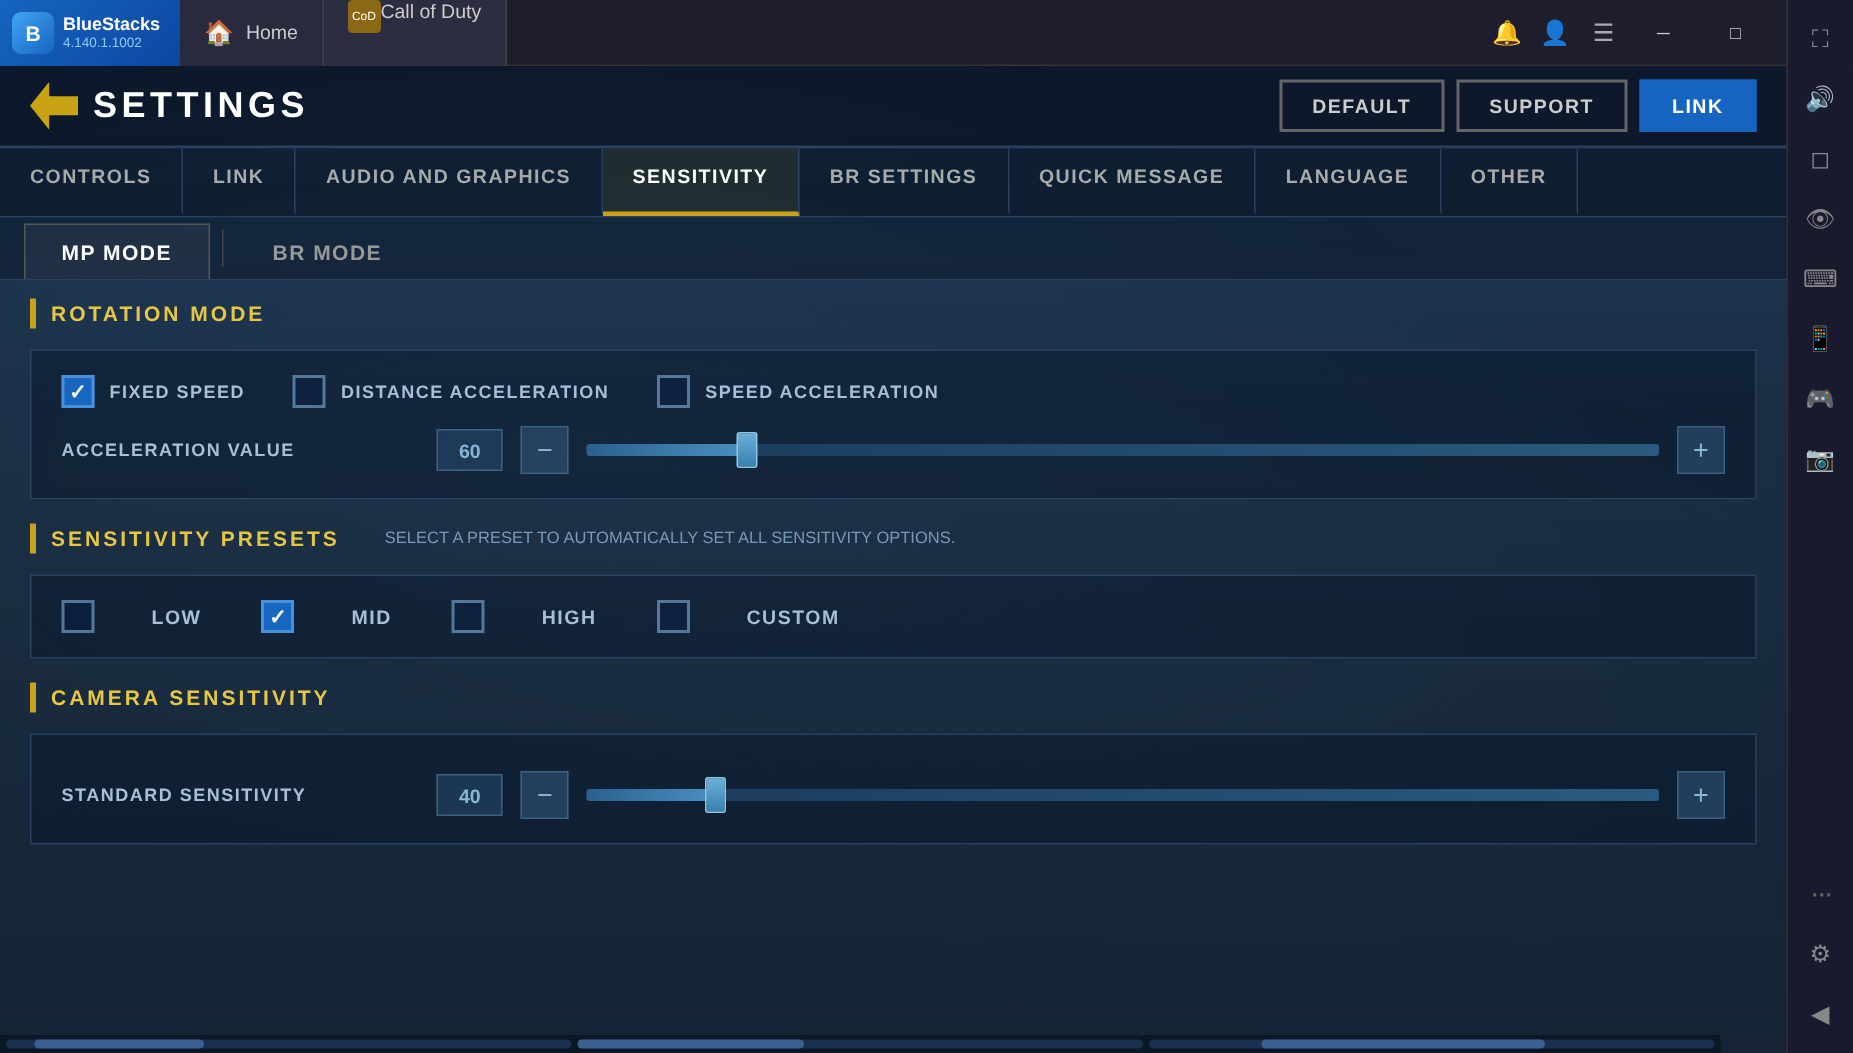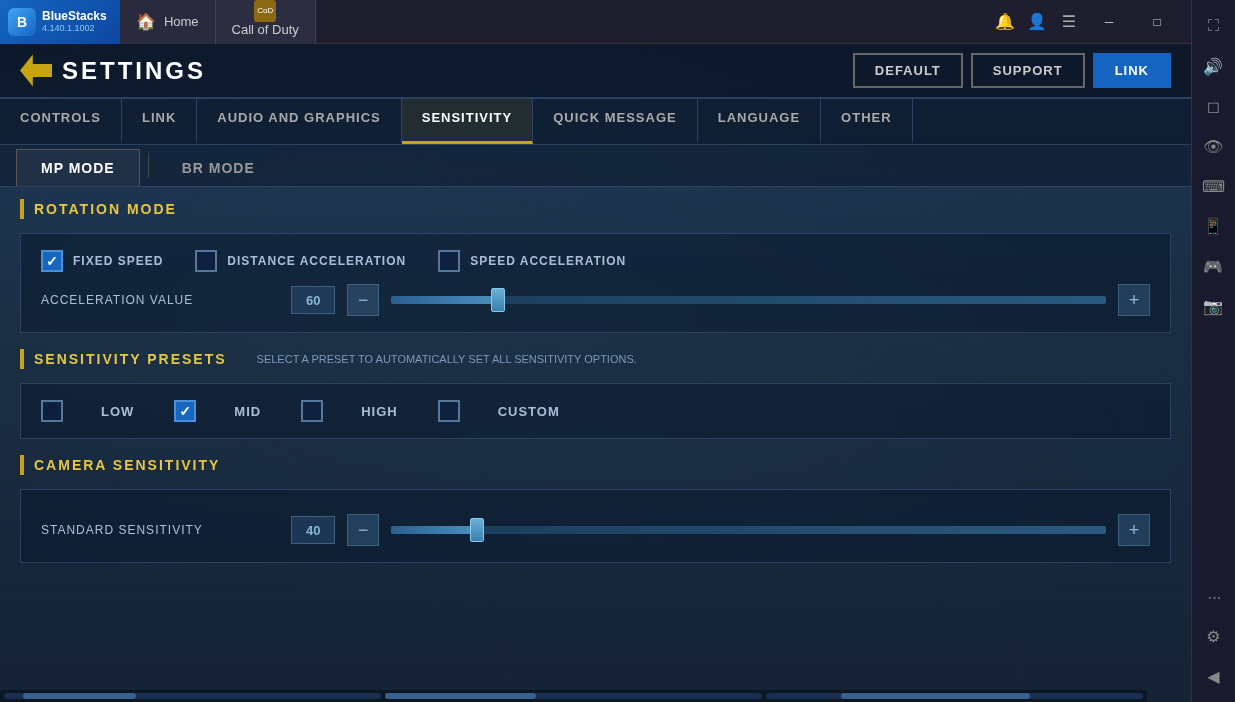--- a/index.html
+++ b/index.html
@@ -39,24 +39,24 @@
       display: flex; align-items: center;
       padding: 0 16px; gap: 8px;
       border-right: 1px solid #444;
       color: #ccc; font-size: 13px;
     }
     .tab-home .home-icon { font-size: 16px; }
 
     .tab-cod {
       height: 44px;
       background: #2d2d42;
-      display: flex; align-items: center;
+      display: flex; 
       padding: 0 16px; gap: 0;
       border-right: 1px solid #444;
-      color: #ccc; font-size: 13px; flex-direction: column;
+      color: #ccc; font-size: 13px;
     }
     .tab-cod .cod-icon {
       width: 22px; height: 22px;
       background: #8b6914;
       border-radius: 3px;
       display: flex; align-items: center; justify-content: center;
       font-size: 8px; color: white;
     }
 
     .titlebar-spacer { flex: 1; }
@@ -252,21 +252,21 @@
     .checkbox-label {
       color: #aac0d8; font-size: 12px; font-weight: bold; letter-spacing: 1px;
     }
 
     
     .slider-row {
       display: flex; align-items: center; gap: 12px;
       margin-top: 8px;
     }
     .slider-label {
-      color: #aac0d8; font-size: 12px; font-weight: normal;
+      color: #aac0d8; font-size: 12px; font-weight: bold;
       letter-spacing: 1px; flex: 1;
     }
     .slider-value {
       width: 44px; height: 28px;
       background: rgba(30,60,90,0.8);
       border: 1px solid #3a6080;
       display: flex; align-items: center; justify-content: center;
       color: #8ab8d8; font-size: 13px; font-weight: bold;
     }
     .slider-btn {
@@ -416,20 +416,23 @@
     <div class="tab">
       <span>LINK</span>
     </div>
     <div class="tab">
       <span>AUDIO AND GRAPHICS</span>
     </div>
     <div class="tab active">
       <span>SENSITIVITY</span>
     </div>
     <div class="tab">
+      <span>BR SETTINGS</span>
+    </div>
+    <div class="tab">
       <span>QUICK MESSAGE</span>
     </div>
     <div class="tab">
       <span>LANGUAGE</span>
     </div>
     <div class="tab">
       <span>OTHER</span>
     </div>
   </div>
 

